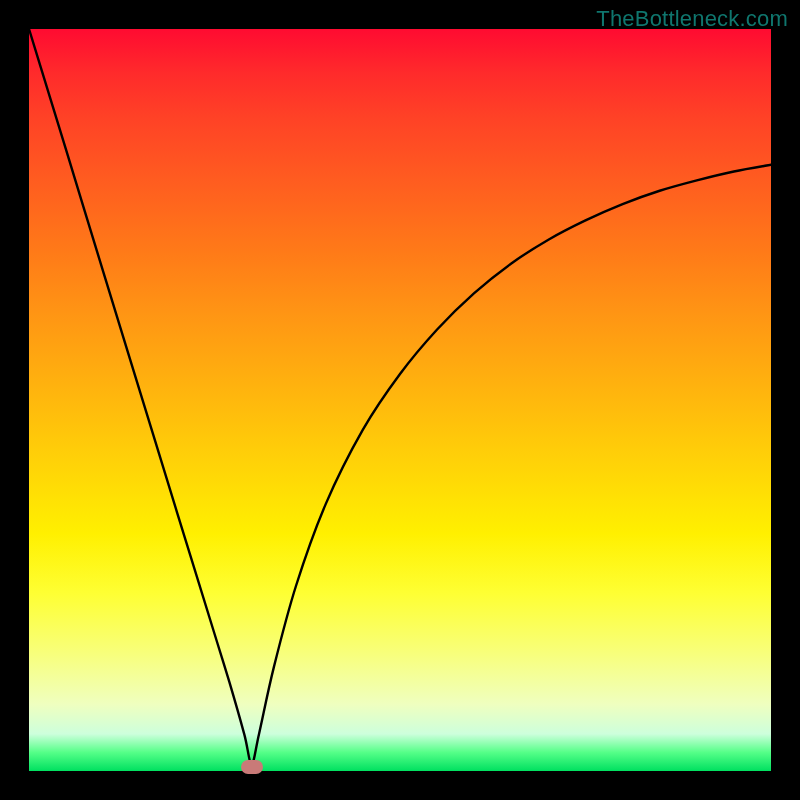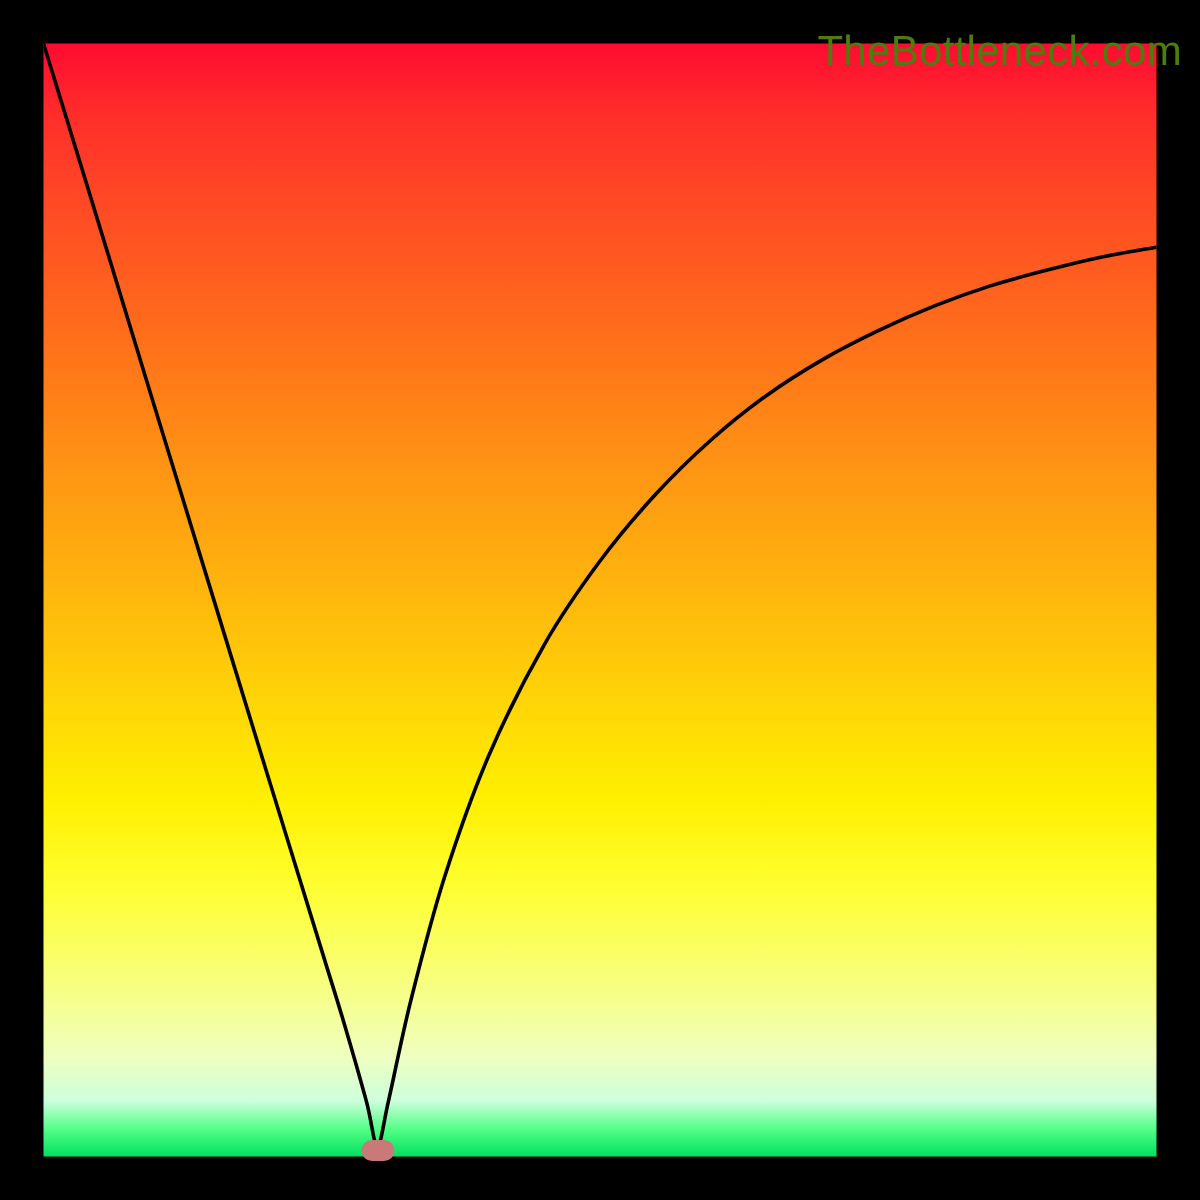--- a/index.html
+++ b/index.html
@@ -36,24 +36,24 @@
       #feff33 76%,
       #f8ff7a 84%,
       #efffbf 91%,
       #cdffdc 95%,
       #55ff88 97.5%,
       #00e060 100%
     );
   }
   .watermark {
     position: absolute;
-    top: 18px;
+    top: 6px;
     right: 12px;
-    color: #4d7c0f;
-    font-size: 28px;
+    color: #0f766e;
+    font-size: 22px;
     font-weight: 500;
     letter-spacing: 0.2px;
     user-select: none;
   }
   svg.curve {
     position: absolute;
     left: 0;
     top: 0;
     width: 742px;
     height: 742px;

